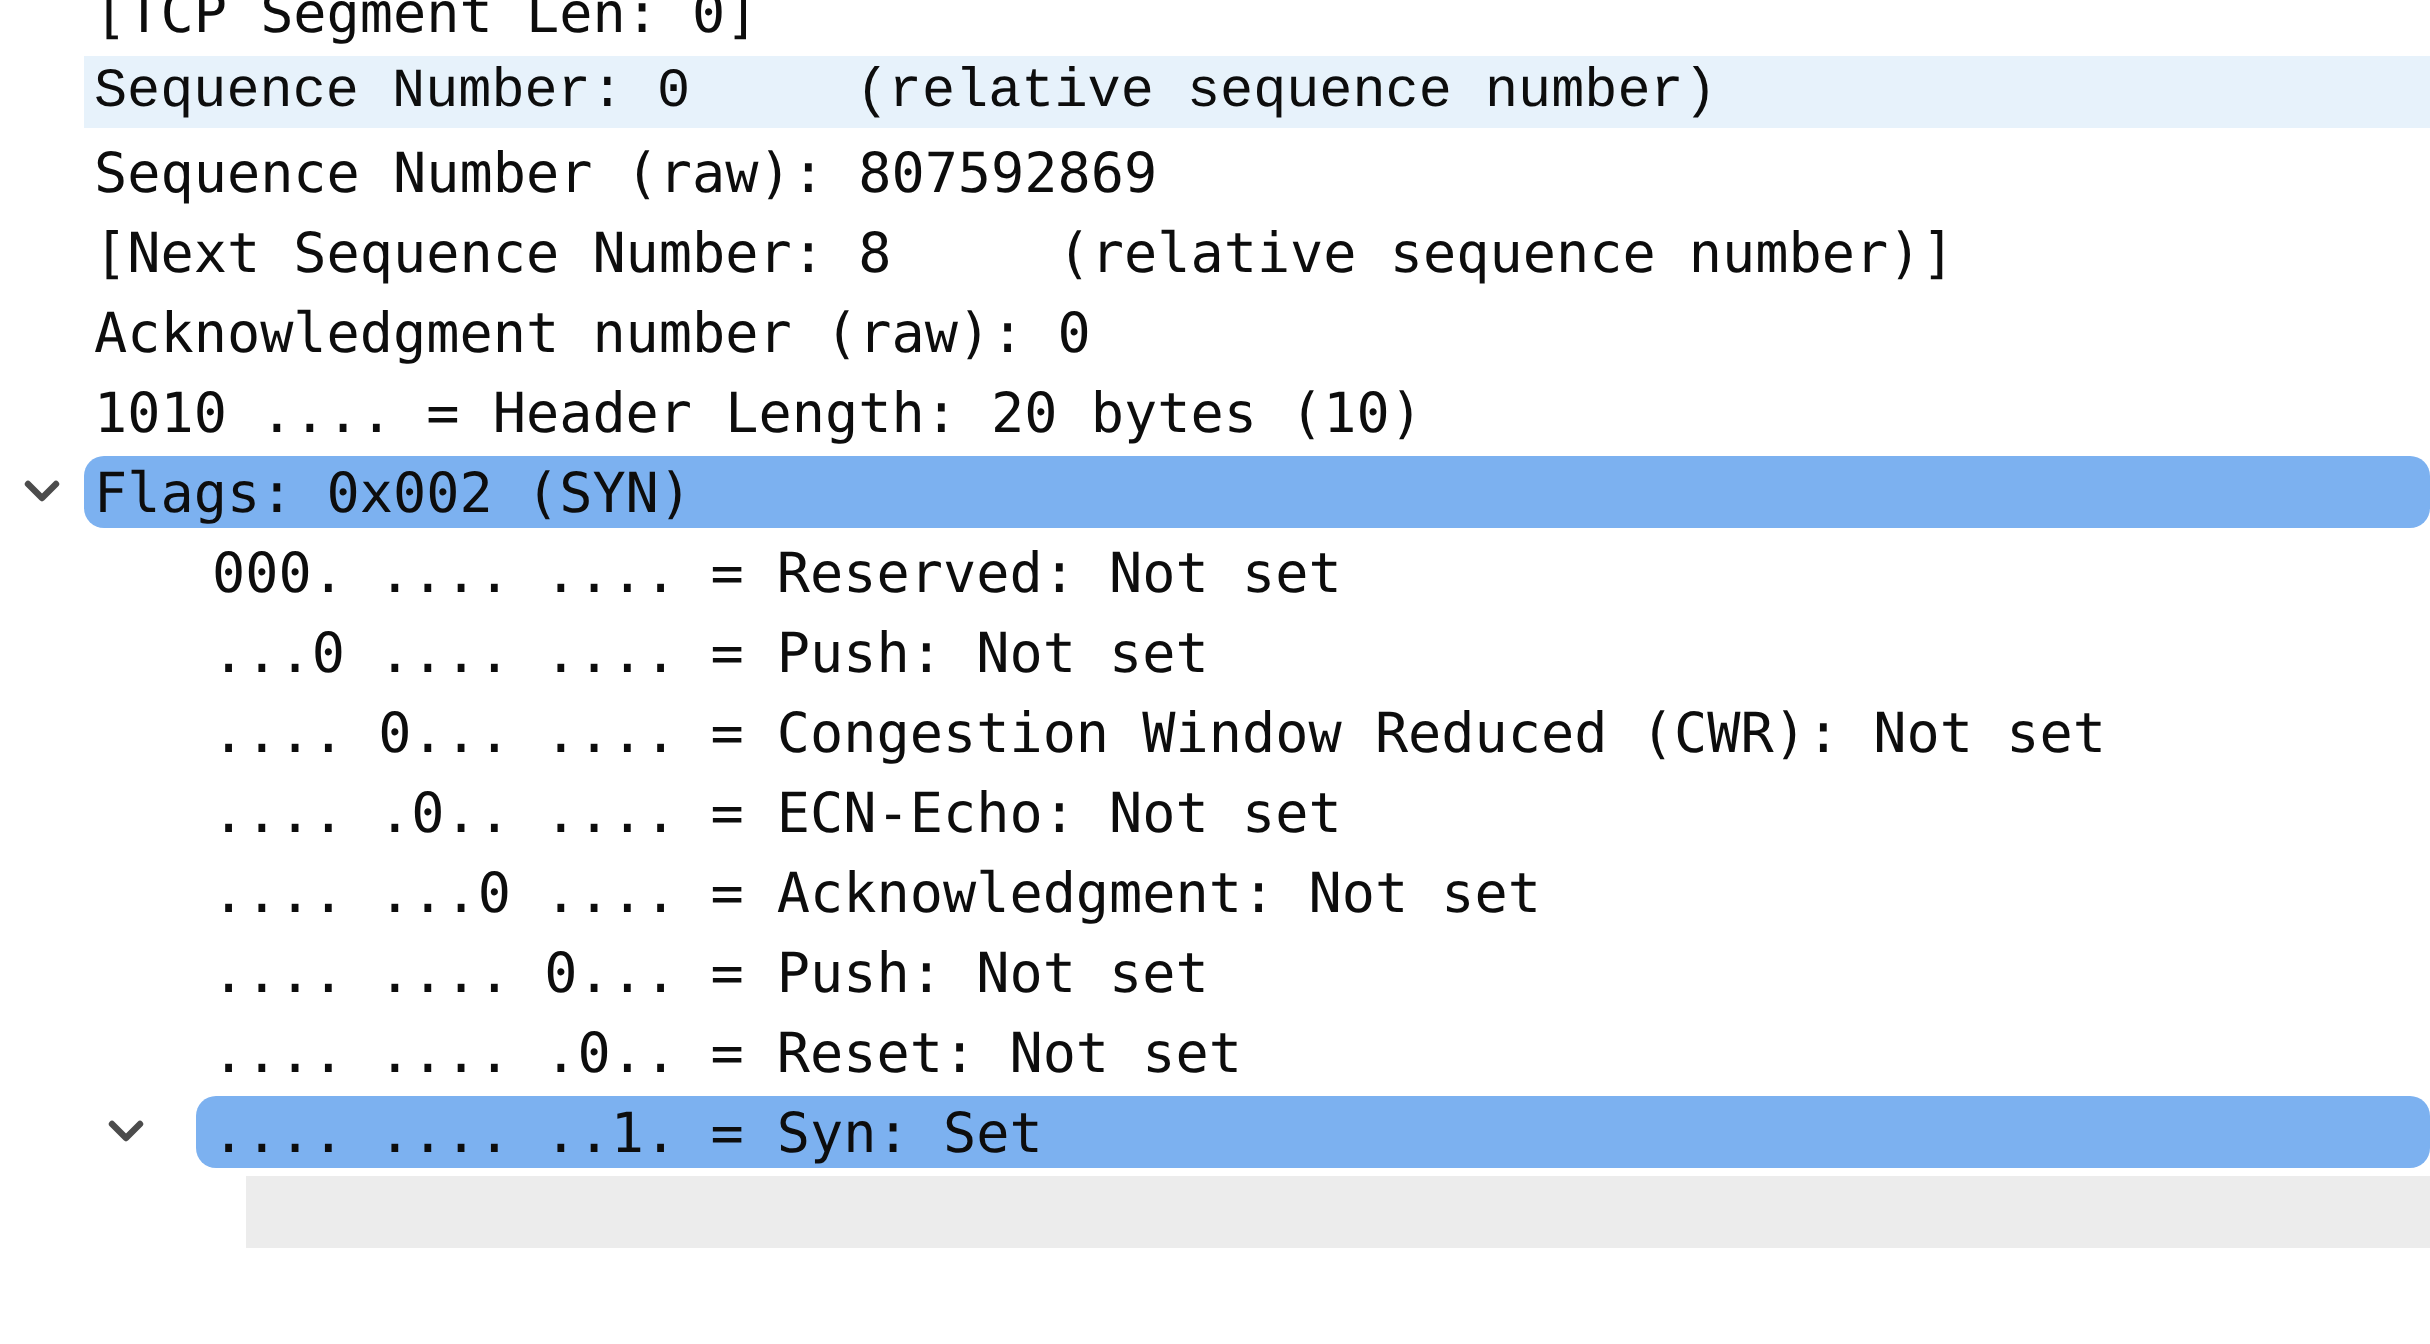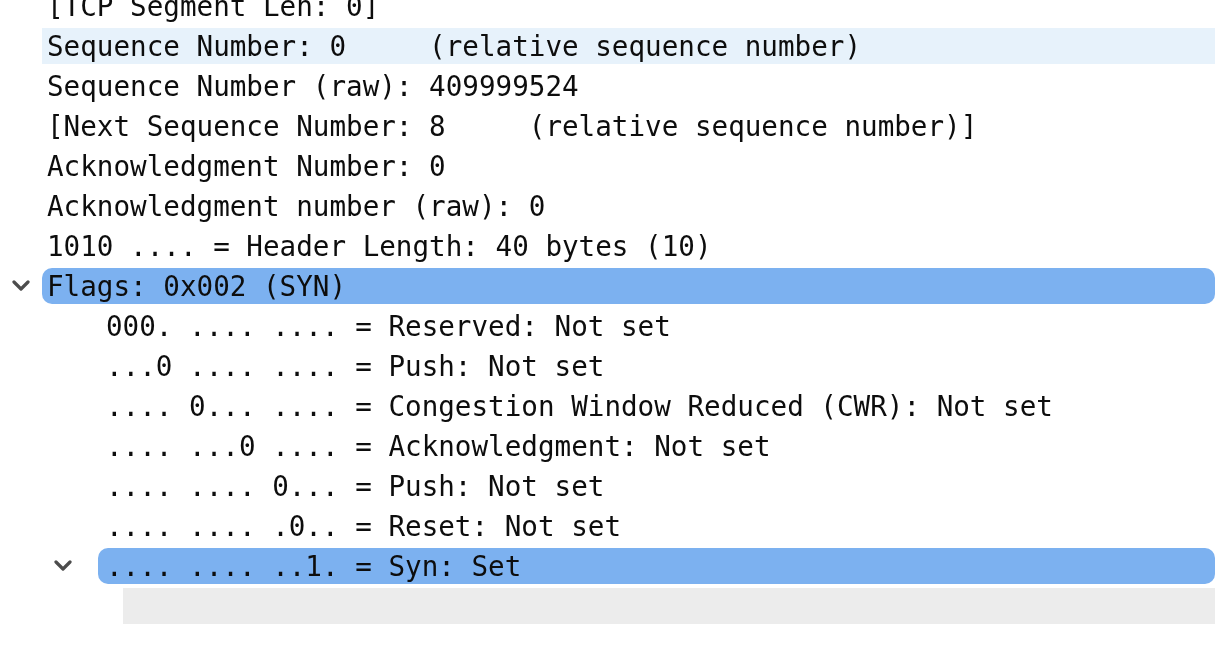--- a/index.html
+++ b/index.html
@@ -41,63 +41,63 @@
     flex: 1;
     height: 36px;
     display: flex;
     align-items: center;
     white-space: pre;
   }
   .row.lvl1 .hl { margin-left: 42px; padding-left: 5px; }
   .row.lvl2 .hl { margin-left: 98px; padding-left: 8px; }
   .row.lvl3 .hl { margin-left: 123px; padding-left: 8px; }
   .hl.selected { background: var(--selected); border-radius: 10px; }
-  .hl.related  { background: var(--related); }
+  .hl.related  { background: var(--related); font-family: Liberation Mono, monospace; }
   .hl.peek     { background: var(--peek); }
   .hl.none     { background: transparent; }
 </style>
 </head>
 <body>
 
 <div class="tree" id="tree">
     <div class="row lvl1">
       <span class="hl none">[TCP Segment Len: 0]</span>
     </div>
     <div class="row lvl1">
       <span class="hl related">Sequence Number: 0     (relative sequence number)</span>
     </div>
     <div class="row lvl1">
-      <span class="hl none">Sequence Number (raw): 409999524</span>
+      <span class="hl none">Sequence Number (raw): 807592869</span>
     </div>
     <div class="row lvl1">
       <span class="hl none">[Next Sequence Number: 8     (relative sequence number)]</span>
     </div>
     <div class="row lvl1">
-      <span class="hl none">Acknowledgment Number: 0</span>
-    </div>
-    <div class="row lvl1">
       <span class="hl none">Acknowledgment number (raw): 0</span>
     </div>
     <div class="row lvl1">
-      <span class="hl none">1010 .... = Header Length: 40 bytes (10)</span>
+      <span class="hl none">1010 .... = Header Length: 20 bytes (10)</span>
     </div>
     <div class="row lvl1">
       <svg class="chev" viewBox="0 0 18 12">
         <polyline points="2,2 9,9 16,2" fill="none" stroke="var(--chev)" stroke-width="3.2" stroke-linecap="round" stroke-linejoin="round"></polyline>
       </svg>
       <span class="hl selected">Flags: 0x002 (SYN)</span>
     </div>
     <div class="row lvl2">
       <span class="hl none">000. .... .... = Reserved: Not set</span>
     </div>
     <div class="row lvl2">
       <span class="hl none">...0 .... .... = Push: Not set</span>
     </div>
     <div class="row lvl2">
       <span class="hl none">.... 0... .... = Congestion Window Reduced (CWR): Not set</span>
+    </div>
+    <div class="row lvl2">
+      <span class="hl none">.... .0.. .... = ECN-Echo: Not set</span>
     </div>
     <div class="row lvl2">
       <span class="hl none">.... ...0 .... = Acknowledgment: Not set</span>
     </div>
     <div class="row lvl2">
       <span class="hl none">.... .... 0... = Push: Not set</span>
     </div>
     <div class="row lvl2">
       <span class="hl none">.... .... .0.. = Reset: Not set</span>
     </div>

